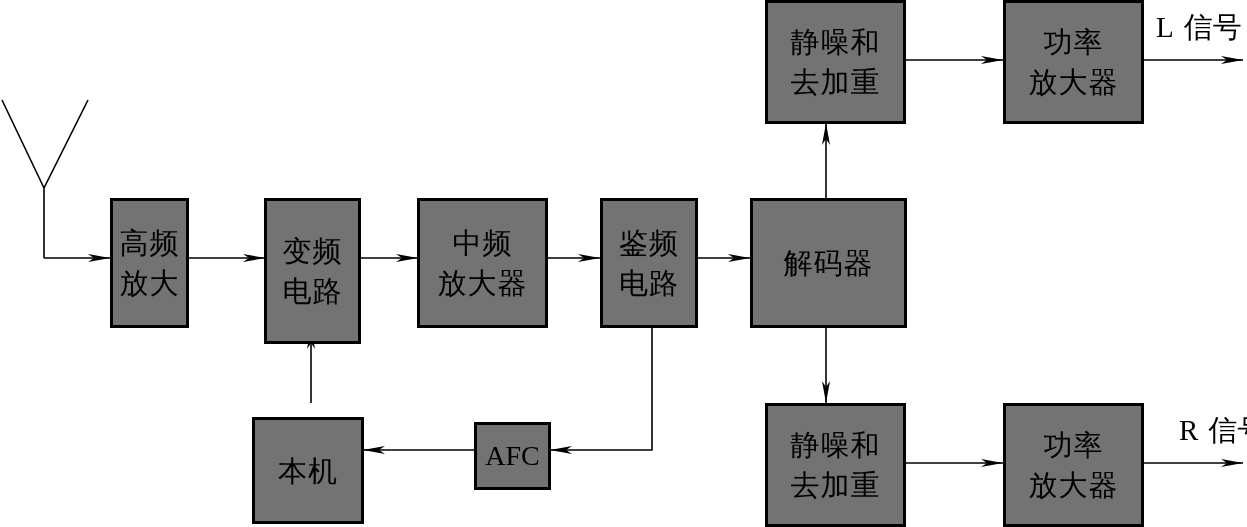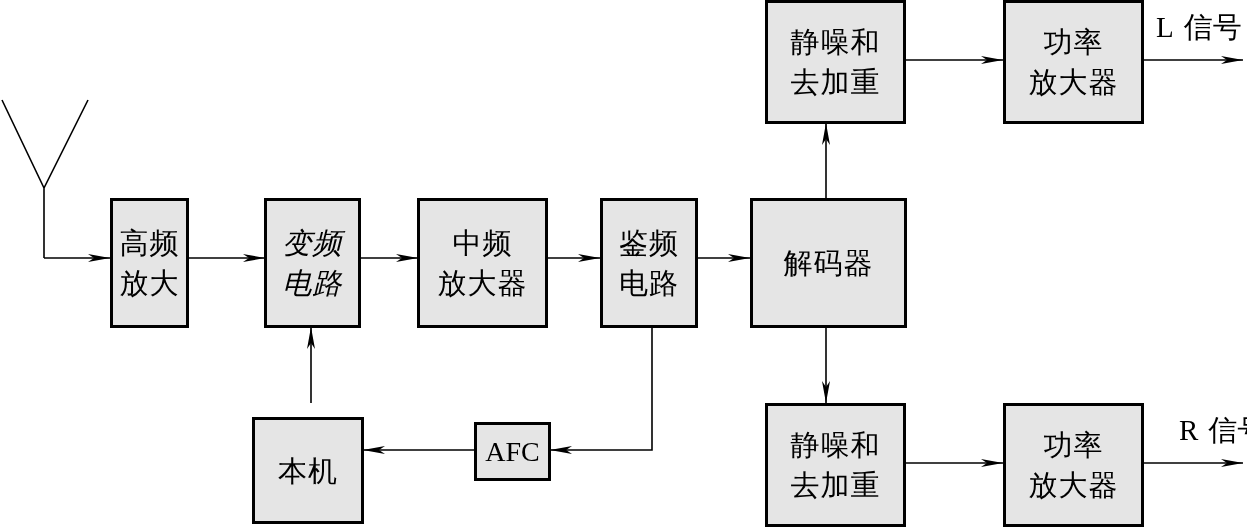--- a/index.html
+++ b/index.html
@@ -1,19 +1,19 @@
 <!DOCTYPE html>
 <html><head>
 <meta charset="utf-8">
 <style>
   html, body { margin: 0; padding: 0; background: #ffffff; }
   body { width: 1247px; height: 527px; position: relative; overflow: hidden;
          font-family: "DejaVu Serif", "Liberation Serif", serif; color: #000; }
   #diagram { position: absolute; left: 0; top: 0; }
-  .box { position: absolute; border: 3px solid #000; box-sizing: border-box; background: #e5e5e5;
+  .box { position: absolute; border: 3px solid #000; box-sizing: border-box; background: #737373;
          display: flex; flex-direction: column; align-items: center; justify-content: center; }
   .box span { display: block; font-size: 29px; line-height: 40px; letter-spacing: 1px; white-space: nowrap; }
   .box.afc span { font-family: "Liberation Serif", serif; font-size: 28px; letter-spacing: 0; }
   .sig { position: absolute; font-size: 29px; white-space: nowrap; line-height: 34px; }
   .sig .ltr { font-family: "Liberation Serif", serif; font-size: 29px; margin-right: 10px; }
 </style>
 </head>
 <body>
 
 <svg id="diagram" width="1247" height="527" viewBox="0 0 1247 527" xmlns="http://www.w3.org/2000/svg">
@@ -40,21 +40,21 @@
     <line x1="474" y1="450" x2="363" y2="450" marker-end="url(#arr)"></line>
     <line x1="311" y1="403" x2="311" y2="327" marker-end="url(#arr)"></line>
   </g>
 </svg>
 
 <div class="box" style="left:110px;top:198px;width:79px;height:130px;">
   <span>高频</span>
   <span>放大</span>
 </div>
 
-<div class="box" style="left:264px;top:198px;width:97px;height:130px;font-style:italic;">
+<div class="box" style="left:264px;top:198px;width:97px;height:146px;">
   <span>变频</span>
   <span>电路</span>
 </div>
 
 <div class="box" style="left:417px;top:198px;width:131px;height:130px;">
   <span>中频</span>
   <span>放大器</span>
 </div>
 
 <div class="box" style="left:600px;top:198px;width:98px;height:130px;">
@@ -83,21 +83,21 @@
 
 <div class="box" style="left:1003px;top:403px;width:141px;height:124px;">
   <span>功率</span>
   <span>放大器</span>
 </div>
 
 <div class="box" style="left:252px;top:417px;width:112px;height:107px;">
   <span>本机</span>
 </div>
 
-<div class="box afc" style="left:474px;top:422px;width:77px;height:59px;">
+<div class="box afc" style="left:474px;top:422px;width:77px;height:68px;">
   <span>AFC</span>
 </div>
 
 <div class="sig" style="left:1156px;top:10px;text-align:right;">
   <span class="ltr">L</span><span>信号</span>
 </div>
 
 <div class="sig" style="left:1154px;top:413px;margin-left:25px;">
   <span class="ltr">R</span><span>信号</span>
 </div>

